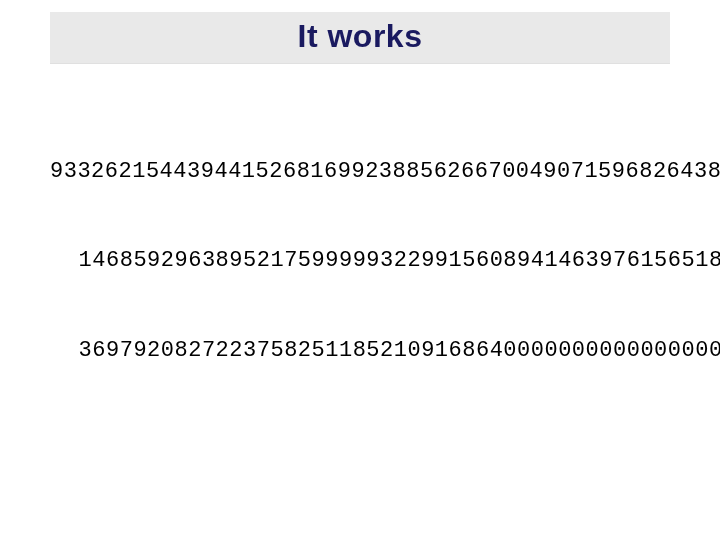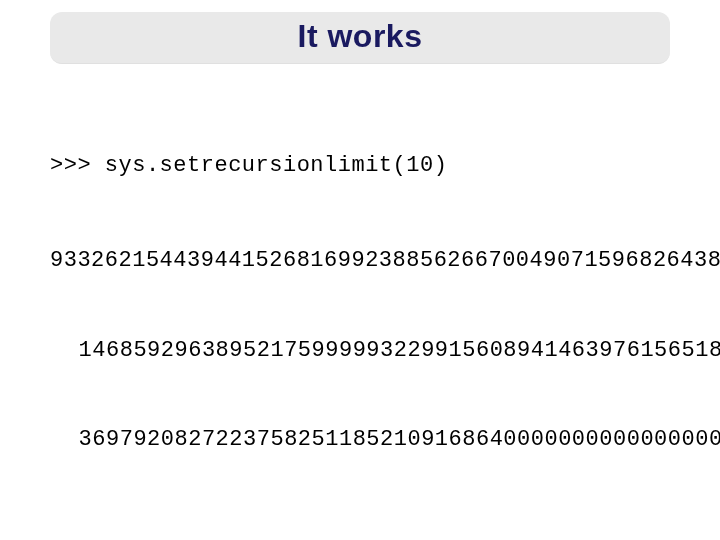--- a/index.html
+++ b/index.html
@@ -15,21 +15,20 @@
     height: 540px;
     position: relative;
     padding: 12px 50px 0 50px;
   }
   .title-bar {
     background: #e9e9e9;
     width: 100%;
     padding: 6px 0 8px 0;
     text-align: center;
     border-bottom: 1px solid #e0e0e0;
-    border-radius: 12px;
   }
   .title-text {
     font-family: Arial, Helvetica, sans-serif;
     font-weight: bold;
     font-size: 32px;
     color: #1a1a60;
     letter-spacing: 0.5px;
   }
   .code-block {
     font-family: "Courier New", Courier, monospace;
@@ -47,21 +46,20 @@
 </head>
 <body>
 
 <div class="slide">
 
   <div class="title-bar">
     <span class="title-text">It works</span>
   </div>
 
   <div class="code-block">
-    <span class="code-line">&gt;&gt;&gt; sys.setrecursionlimit(10)</span>
     <span class="code-line gap-small">9332621544394415268169923885626670049071596826438162</span>
     <span class="code-line indent">1468592963895217599999322991560894146397615651828625</span>
     <span class="code-line indent">3697920827223758251185210916864000000000000000000000</span>
     
     
     
   </div>
 
 </div>
 

